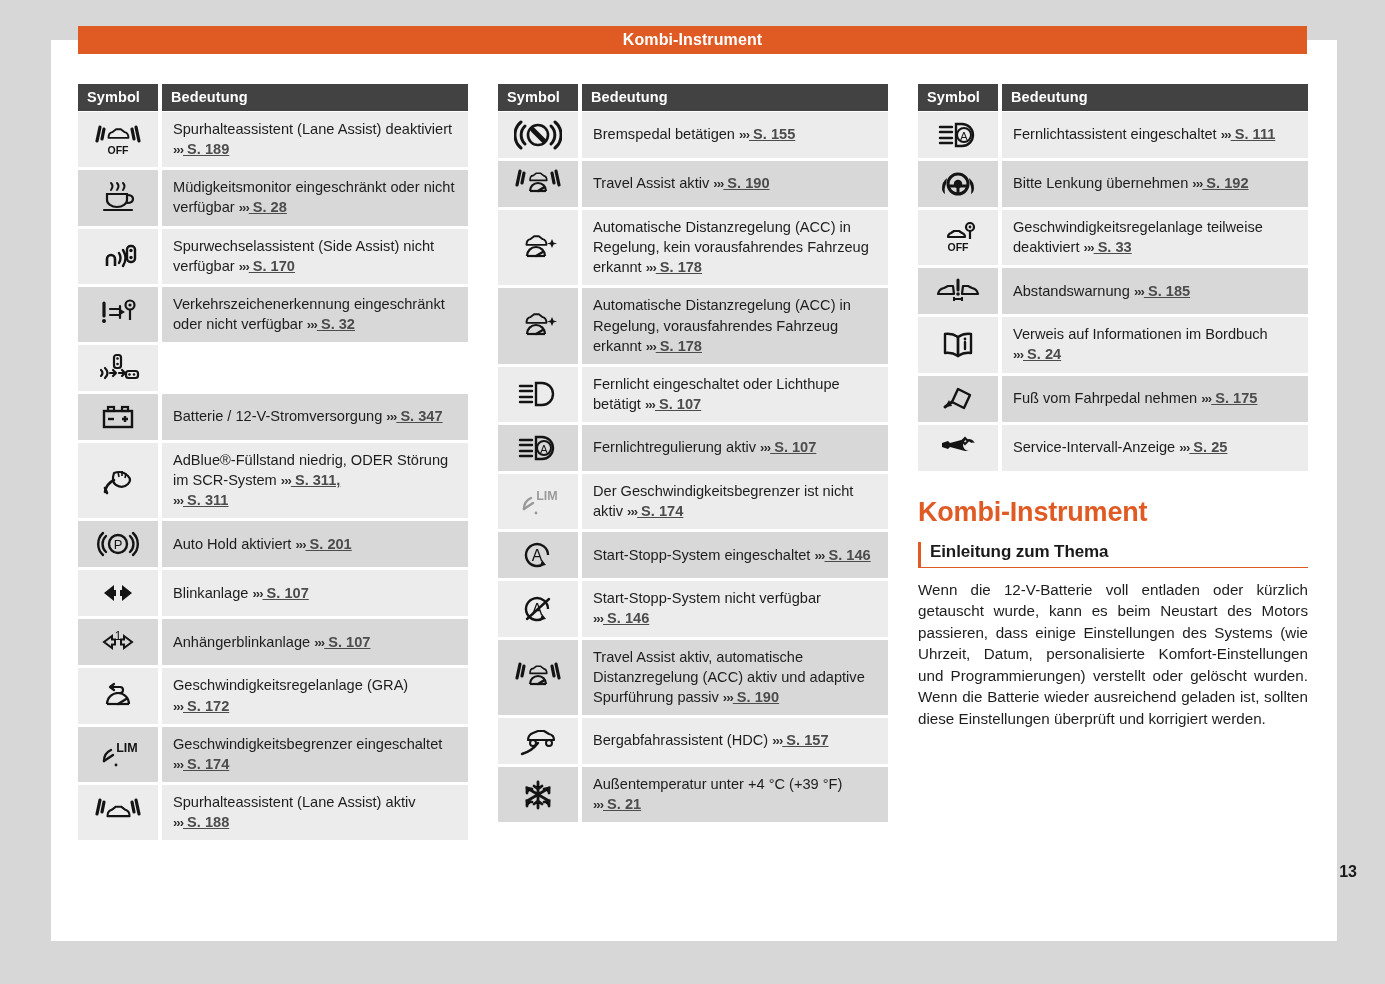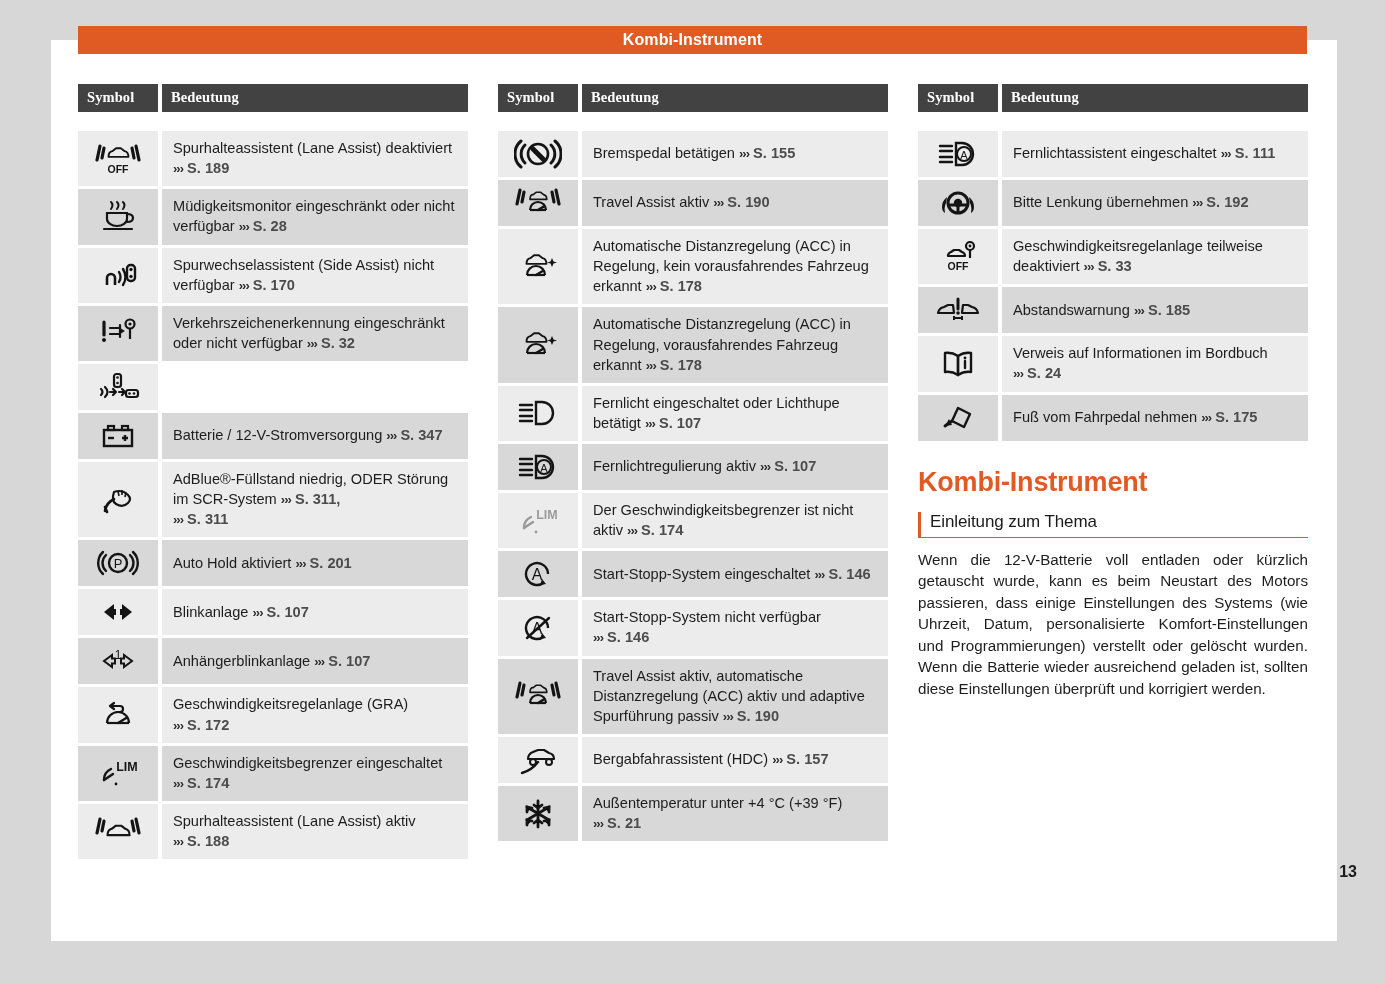--- a/index.html
+++ b/index.html
@@ -49,22 +49,21 @@
     align-items: flex-start;
   }
   .col { width: 390px; flex: 0 0 390px; }
   .col.col3 { }
 
   
   .sym-table { width: 100%; }
   .thead {
     display: flex;
     gap: 4px;
-    margin-bottom: 19px;
-    font-family: Liberation Serif, serif;
+    margin-bottom: 1px;
   }
   .th {
     background: #424242;
     color: #ffffff;
     font-weight: bold;
     font-size: 14.5px;
     padding: 5px 9px 6px 9px;
     box-sizing: border-box;
     letter-spacing: 0.1px;
   }
@@ -89,21 +88,21 @@
     box-sizing: border-box;
     font-size: 14.6px;
     line-height: 1.38;
     color: #1d1d1d;
     display: flex;
     align-items: center;
   }
   .trow.shade-a .tcell-sym, .trow.shade-a .tcell-txt { background: #ececec; }
   .trow.shade-b .tcell-sym, .trow.shade-b .tcell-txt { background: #d8d8d8; }
 
-  .ref { font-weight: bold; color: #4c4c4c; white-space: nowrap; }
+  .ref { font-weight: bold; color: #4c4c4c; white-space: nowrap; text-decoration: underline; }
   .chev { font-weight: bold; color: #2b2b2b; letter-spacing: -1px; font-size: 13px; }
 
   .icon-svg { display:block; }
   .icon-faded { opacity: 0.38; }
 
   
   .article { margin-top: 26px; }
   .article h1 {
     margin: 0 0 14px 0;
     color: #e05a24;
@@ -112,21 +111,21 @@
     letter-spacing: -0.2px;
   }
   .sub-head-wrap {
     border-left: 3px solid #e05a24;
     border-bottom: 1.5px solid #e05a24;
     padding: 0 0 5px 9px;
     margin-bottom: 11px;
   }
   .sub-head {
     font-size: 17px;
-    font-weight: normal;
+    font-weight: bold;
     color: #1a1a1a;
     letter-spacing: -0.1px;
   }
   .body-text {
     font-size: 15.2px;
     line-height: 1.42;
     color: #1d1d1d;
     text-align: justify;
     hyphens: auto;
   }
@@ -647,20 +646,34 @@
                     <path d="M24 7 l12 6 l-6 13 l-12 -6 z" fill="none" stroke="#141414" stroke-width="2.4" stroke-linejoin="round"></path>
                     <path d="M18 20 l-7 5" stroke="#141414" stroke-width="3" stroke-linecap="round"></path>
                     <path d="M11 25 l7 -1 l-3 -6 z" fill="#141414"></path>
                   </svg>
                 </span>
               </div>
               <div class="tcell-txt">
                 <div><span>Fuß vom Fahrpedal nehmen </span><span class="chev">›››</span><span class="ref">&nbsp;S. 175</span></div>
               </div>
             </div>
+            <div class="trow shade-a">
+              <div class="tcell-sym">
+                <span class="icon">
+                  <svg class="icon-svg" width="48" height="34" viewBox="0 0 48 34" xmlns="http://www.w3.org/2000/svg">
+                    <path d="M34 10 l-3 3 l-3 -3 l3 -3 z" fill="none" stroke="#141414" stroke-width="2"></path>
+                    <path d="M41 14 a6 6 0 1 0 -6 6 l-4 0 l-15 -4 l-2 2 l-6 -2 l0 -4 l6 -2 l2 2 l15 -4 z" fill="#141414"></path>
+                    <circle cx="39" cy="14" r="2.4" fill="#ececec"></circle>
+                  </svg>
+                </span>
+              </div>
+              <div class="tcell-txt">
+                <div><span>Service-Intervall-Anzeige </span><span class="chev">›››</span><span class="ref">&nbsp;S. 25</span></div>
+              </div>
+            </div>
           </div>
       </div>
 
       <div class="article">
         <h1>Kombi-Instrument</h1>
         <div class="sub-head-wrap">
           <div class="sub-head">Einleitung zum Thema</div>
         </div>
         <div class="body-text">Wenn die 12-V-Batterie voll entladen oder kürzlich getauscht wurde, kann es beim Neustart des Motors passieren, dass einige Einstellungen des Systems (wie Uhrzeit, Datum, personalisierte Komfort-Einstellungen und Programmierungen) verstellt oder gelöscht wurden. Wenn die Batterie wieder ausreichend geladen ist, sollten diese Einstellungen überprüft und korrigiert werden.</div>
       </div>

